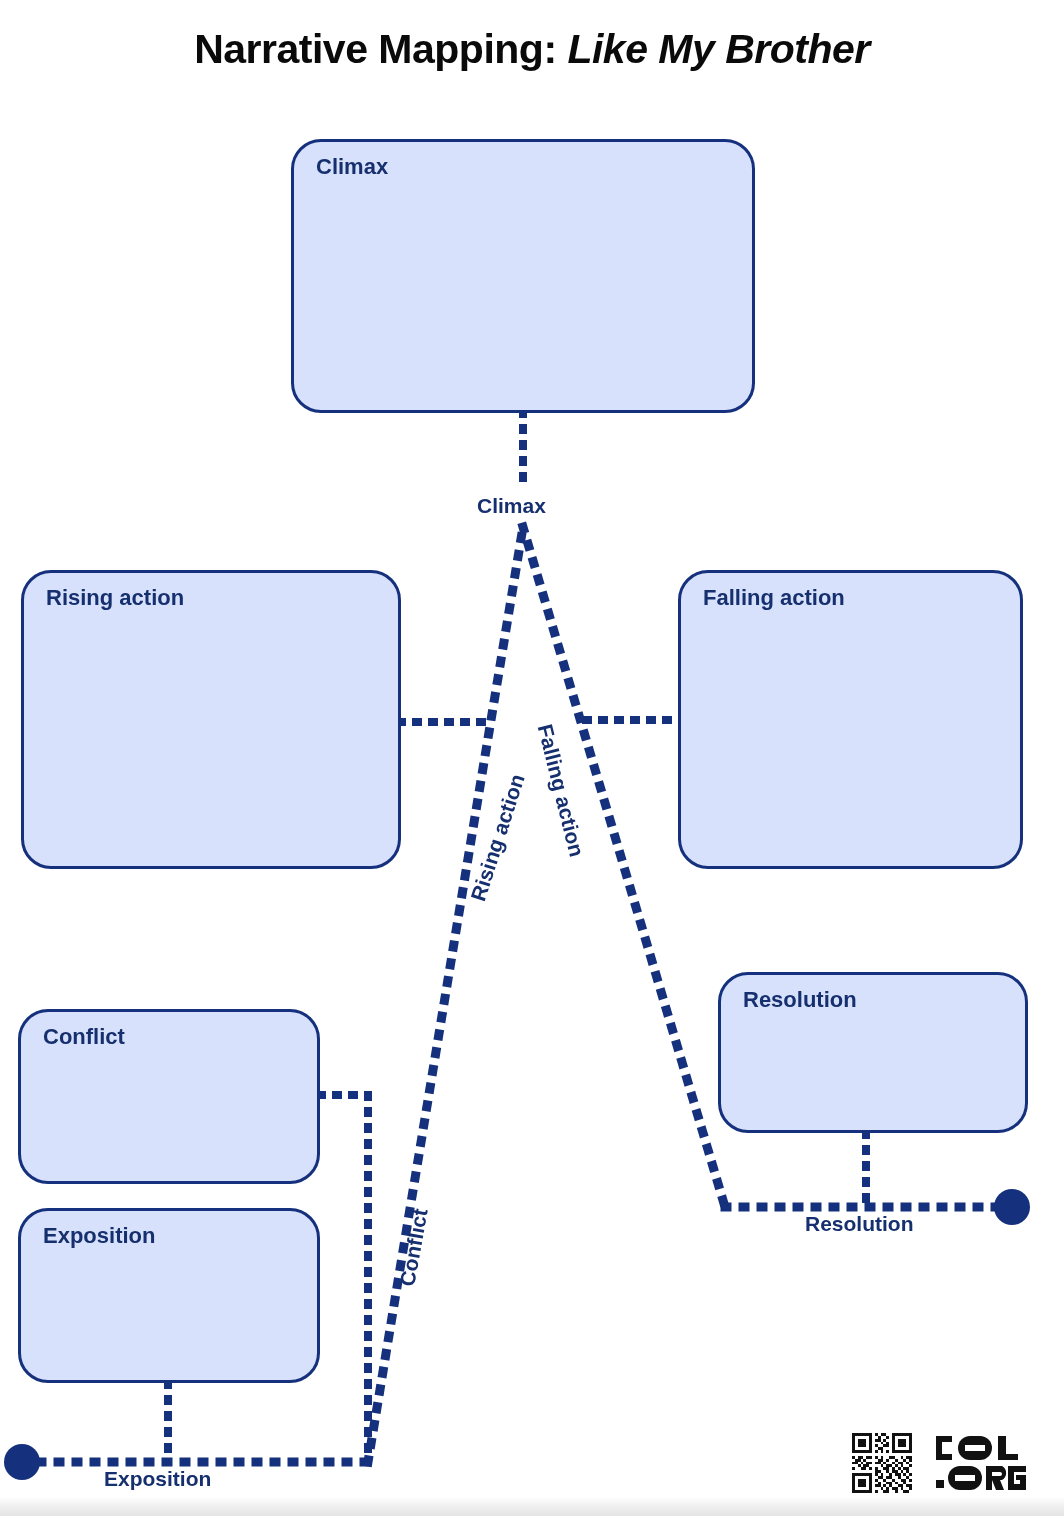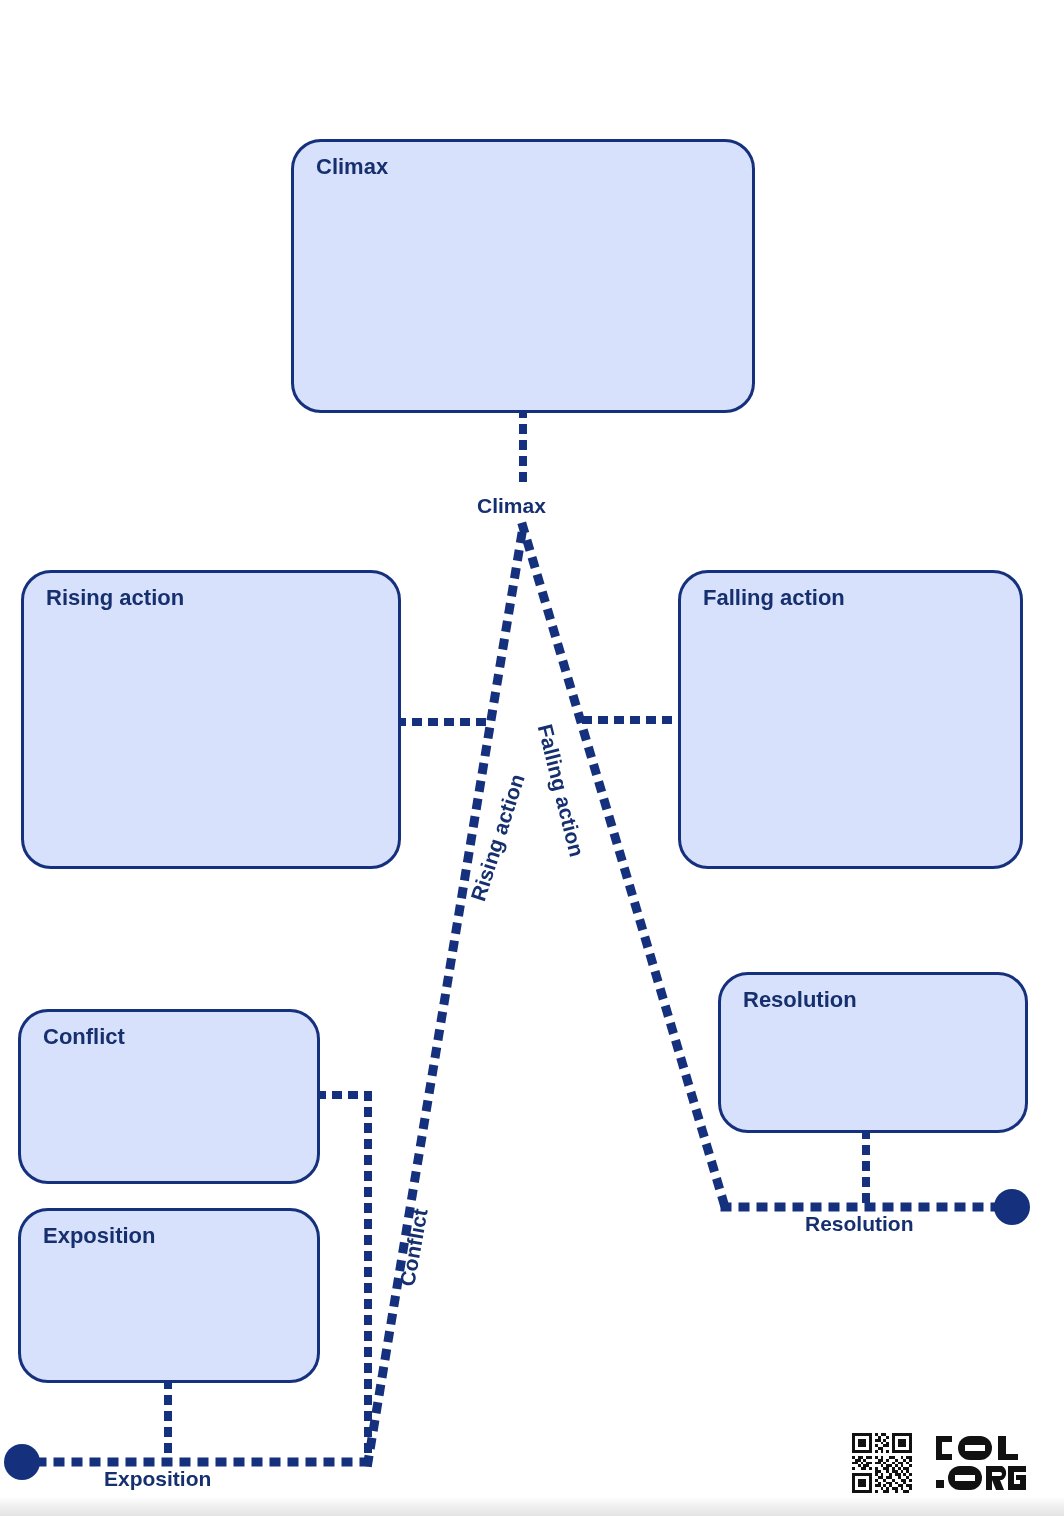--- a/index.html
+++ b/index.html
@@ -107,20 +107,23 @@
     width: 1064px;
     height: 19px;
     background: linear-gradient(to bottom, #ffffff 0%, #eeeeee 55%, #e4e4e4 100%);
   }
 </style>
 </head>
 <body>
 
 <div id="page">
 
+  <div id="title">
+    <span>Narrative Mapping: </span><span class="title-italic">Like My Brother</span>
+  </div>
 
   <svg id="arc-layer" viewBox="0 0 1064 1516" width="1064" height="1516" xmlns="http://www.w3.org/2000/svg">
 
     <polyline points="22,1462 368,1462" fill="none" stroke="#15307d" stroke-width="9" stroke-linecap="square" stroke-dasharray="2 16"></polyline>
     <polyline points="368,1462 523,527" fill="none" stroke="#15307d" stroke-width="9" stroke-linecap="square" stroke-dasharray="2 16"></polyline>
     <polyline points="523,527 725,1207" fill="none" stroke="#15307d" stroke-width="9" stroke-linecap="square" stroke-dasharray="2 16"></polyline>
     <polyline points="725,1207 1012,1207" fill="none" stroke="#15307d" stroke-width="9" stroke-linecap="square" stroke-dasharray="2 16"></polyline>
 
     <circle cx="22" cy="1462" r="18" fill="#15307d"></circle>
     <circle cx="1012" cy="1207" r="18" fill="#15307d"></circle>

